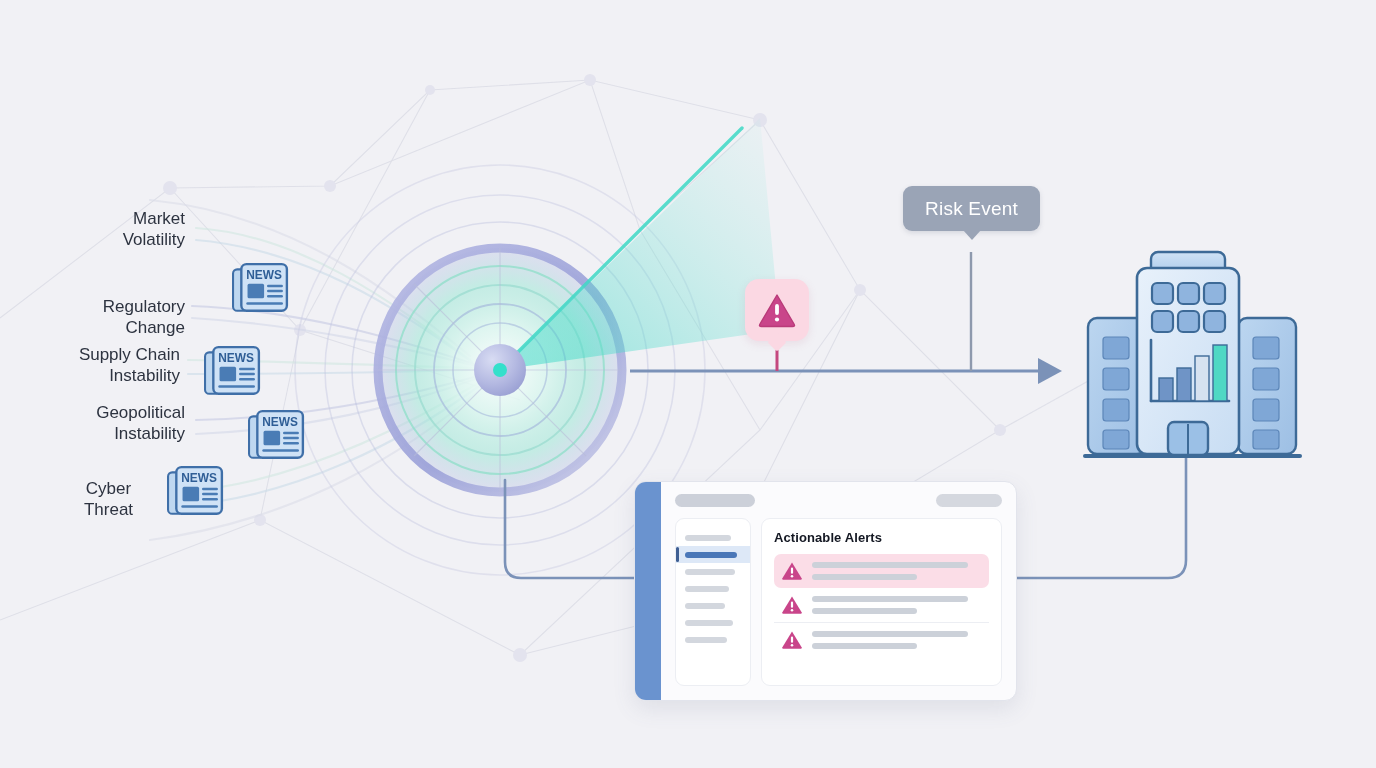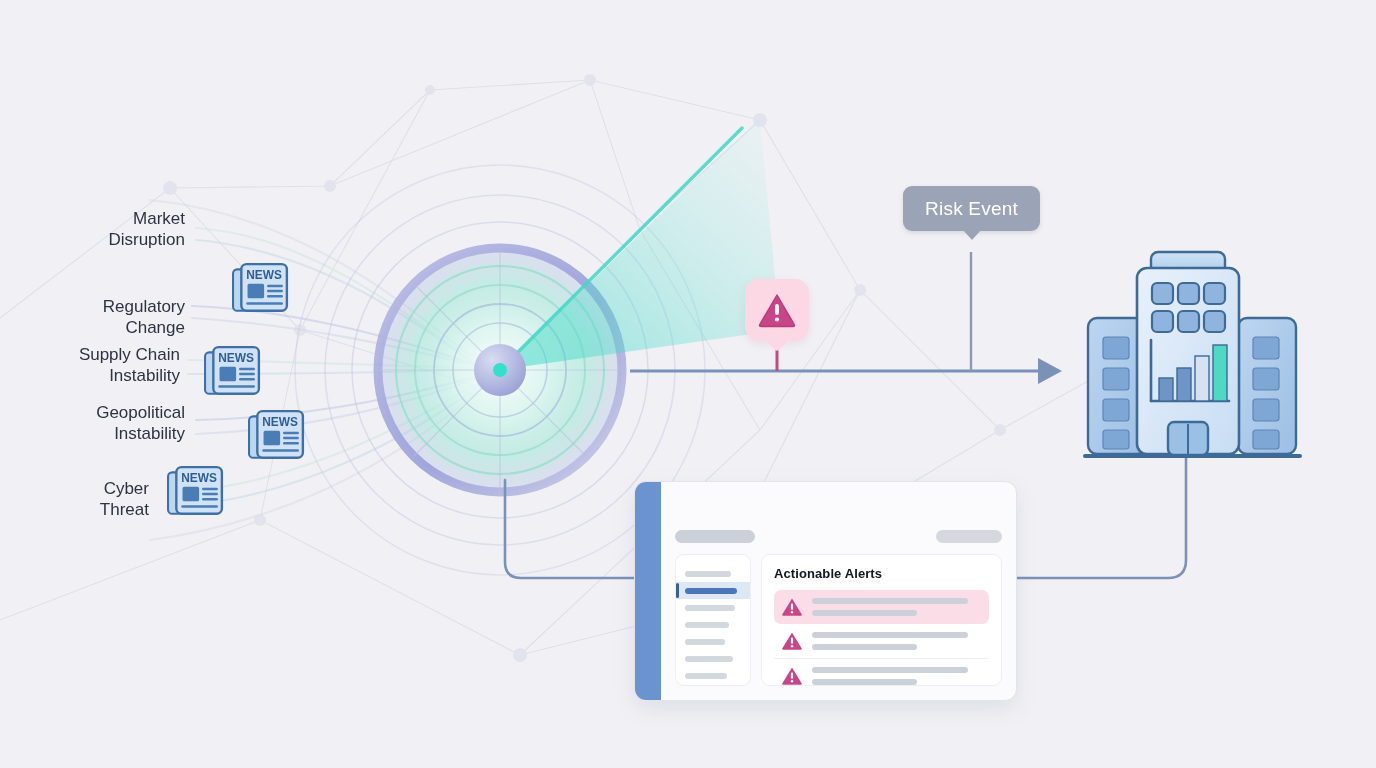--- a/index.html
+++ b/index.html
@@ -53,21 +53,21 @@
   }
 
   
   #dashboard{
     position:absolute;left:634px;top:481px;width:381px;height:218px;
     background:#fbfbfd;border:1px solid #e2e4ec;border-radius:12px;
     box-shadow:0 8px 22px rgba(90,100,130,.12);
     overflow:hidden;display:flex;
   }
   #dash-rail{width:26px;height:100%;background:#6a93cf;flex:0 0 26px;}
-  #dash-body{flex:1;position:relative;padding:12px 14px 8px 14px;box-sizing:border-box;margin-top:36px;}
+  #dash-body{flex:1;position:relative;padding:12px 14px 8px 14px;box-sizing:border-box;}
   .hdr-pill{height:13px;border-radius:7px;background:#ccd0d9;position:absolute;top:12px;}
   #hdr-pill-left{left:14px;width:80px;}
   #hdr-pill-right{right:14px;width:66px;background:#d5d8df;}
   #dash-cols{position:absolute;left:14px;right:14px;top:36px;bottom:14px;display:flex;gap:10px;}
   #dash-sidebar{
     width:76px;background:#ffffff;border:1px solid #eceef3;border-radius:9px;
     padding:10px 0;box-sizing:border-box;position:relative;
   }
   .side-row{height:17px;display:flex;align-items:center;padding-left:9px;position:relative;}
   .side-bar{height:6px;border-radius:3px;background:#d3d7de;}
@@ -207,28 +207,28 @@
     <path d="M505,480 L505,562 Q505,578 521,578 L640,578" fill="none" stroke="#7b92b8" stroke-width="2.6" stroke-linecap="round"></path>
 
     <path d="M1014,578 L1168,578 Q1186,578 1186,560 L1186,455" fill="none" stroke="#7b92b8" stroke-width="2.6" stroke-linecap="round"></path>
 
     <line x1="971" y1="252" x2="971" y2="371" stroke="#8e99ad" stroke-width="2.4"></line>
 
     <line x1="777" y1="341" x2="777" y2="371" stroke="#c4497f" stroke-width="3"></line>
   </svg>
 
   <div class="src-label" style="left:60px;top:208px;width:125px;">Market
-Disruption</div>
+Volatility</div>
   <div class="src-label" style="left:55px;top:296px;width:130px;">Regulatory
 Change</div>
   <div class="src-label" style="left:20px;top:344px;width:160px;">Supply Chain
 Instability</div>
   <div class="src-label" style="left:40px;top:402px;width:145px;">Geopolitical
 Instability</div>
-  <div class="src-label" style="left:44px;top:478px;width:105px;">Cyber
+  <div class="src-label" style="left:56px;top:478px;width:105px;text-align:center;">Cyber
 Threat</div>
 
   <svg class="layer">
     <defs>
       <symbol id="newsIcon" viewBox="0 0 56 52">
         <rect x="1" y="8" width="14" height="40" rx="4" fill="#bed7f0" stroke="#3f6fa8" stroke-width="2"></rect>
         <rect x="9" y="3" width="44" height="45" rx="5" fill="#cfe2f6" stroke="#3f6fa8" stroke-width="2.3"></rect>
         <text x="31" y="17" font-family="Liberation Sans, sans-serif" font-size="11.5" font-weight="700" fill="#2f5e96" text-anchor="middle">NEWS</text>
         <rect x="15" y="22" width="16" height="14" rx="1.5" fill="#4a7cb5"></rect>
         <g stroke="#4a7cb5" stroke-width="2.4" stroke-linecap="round">

